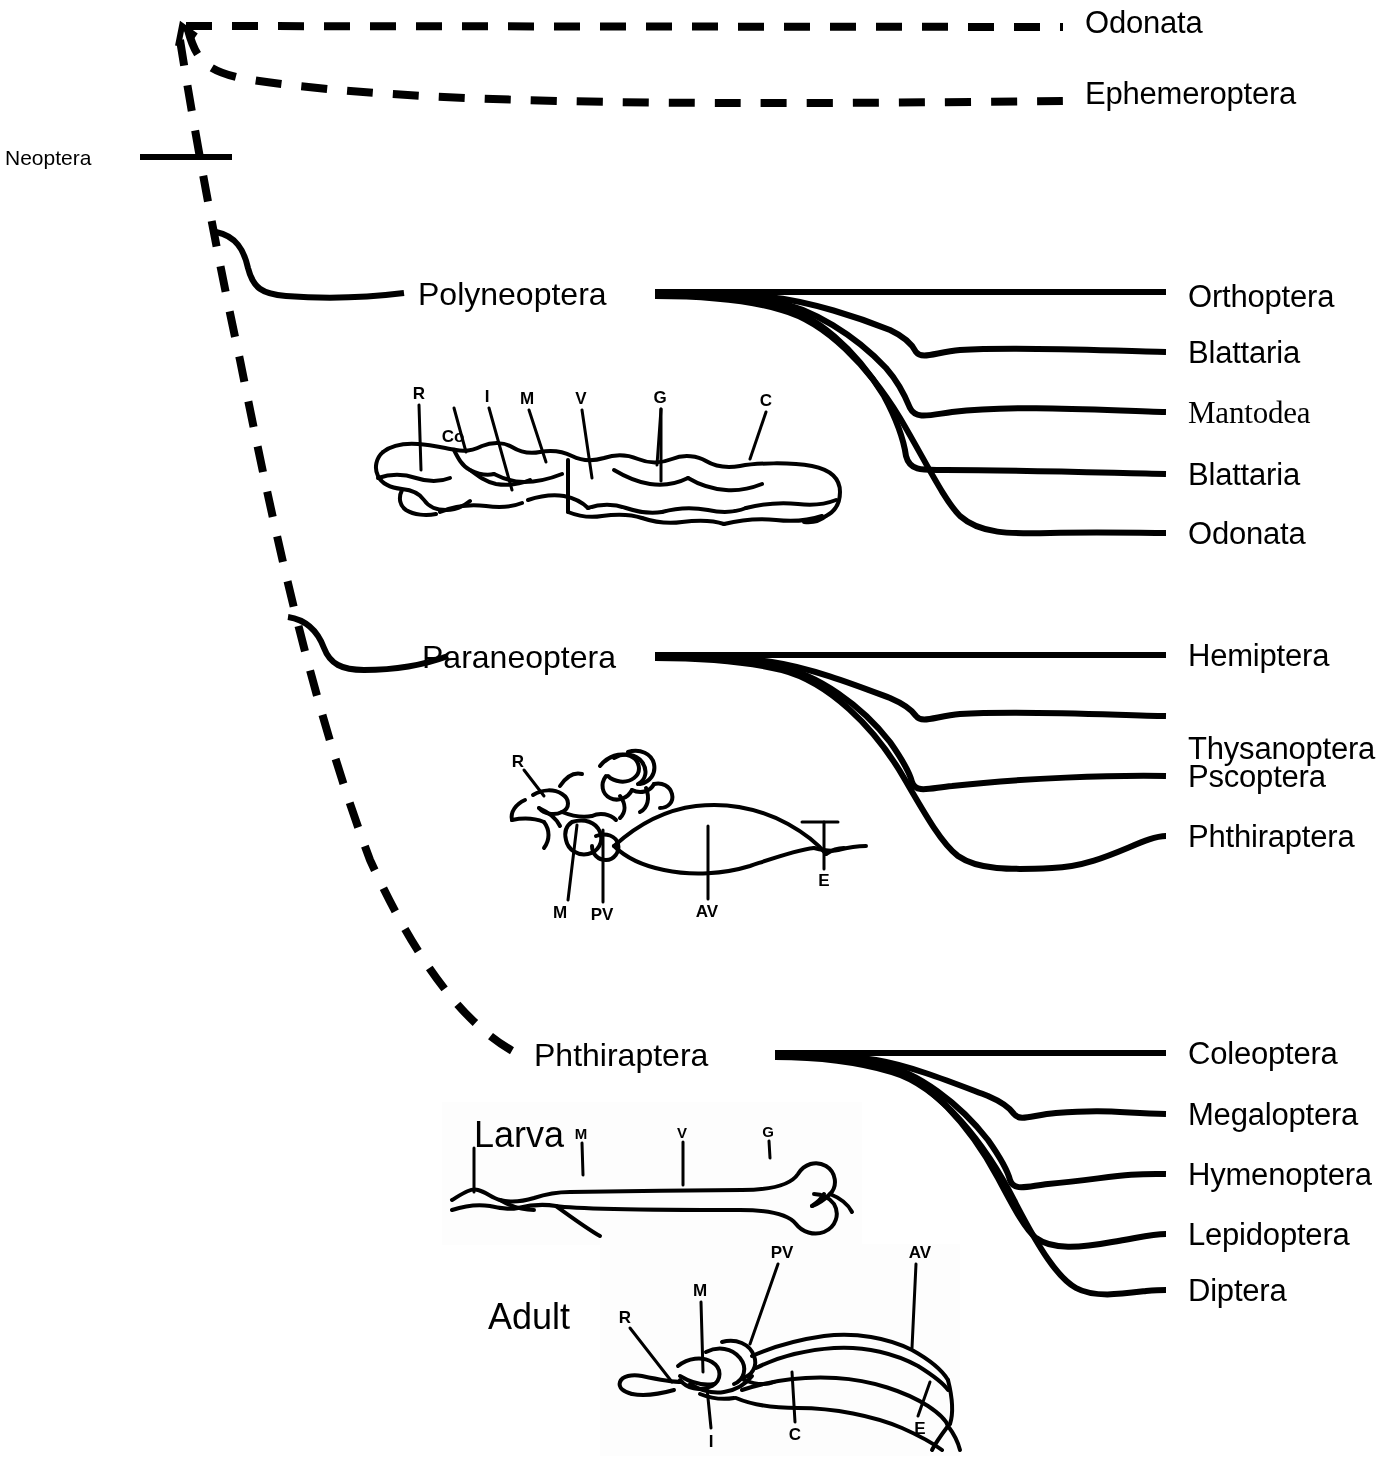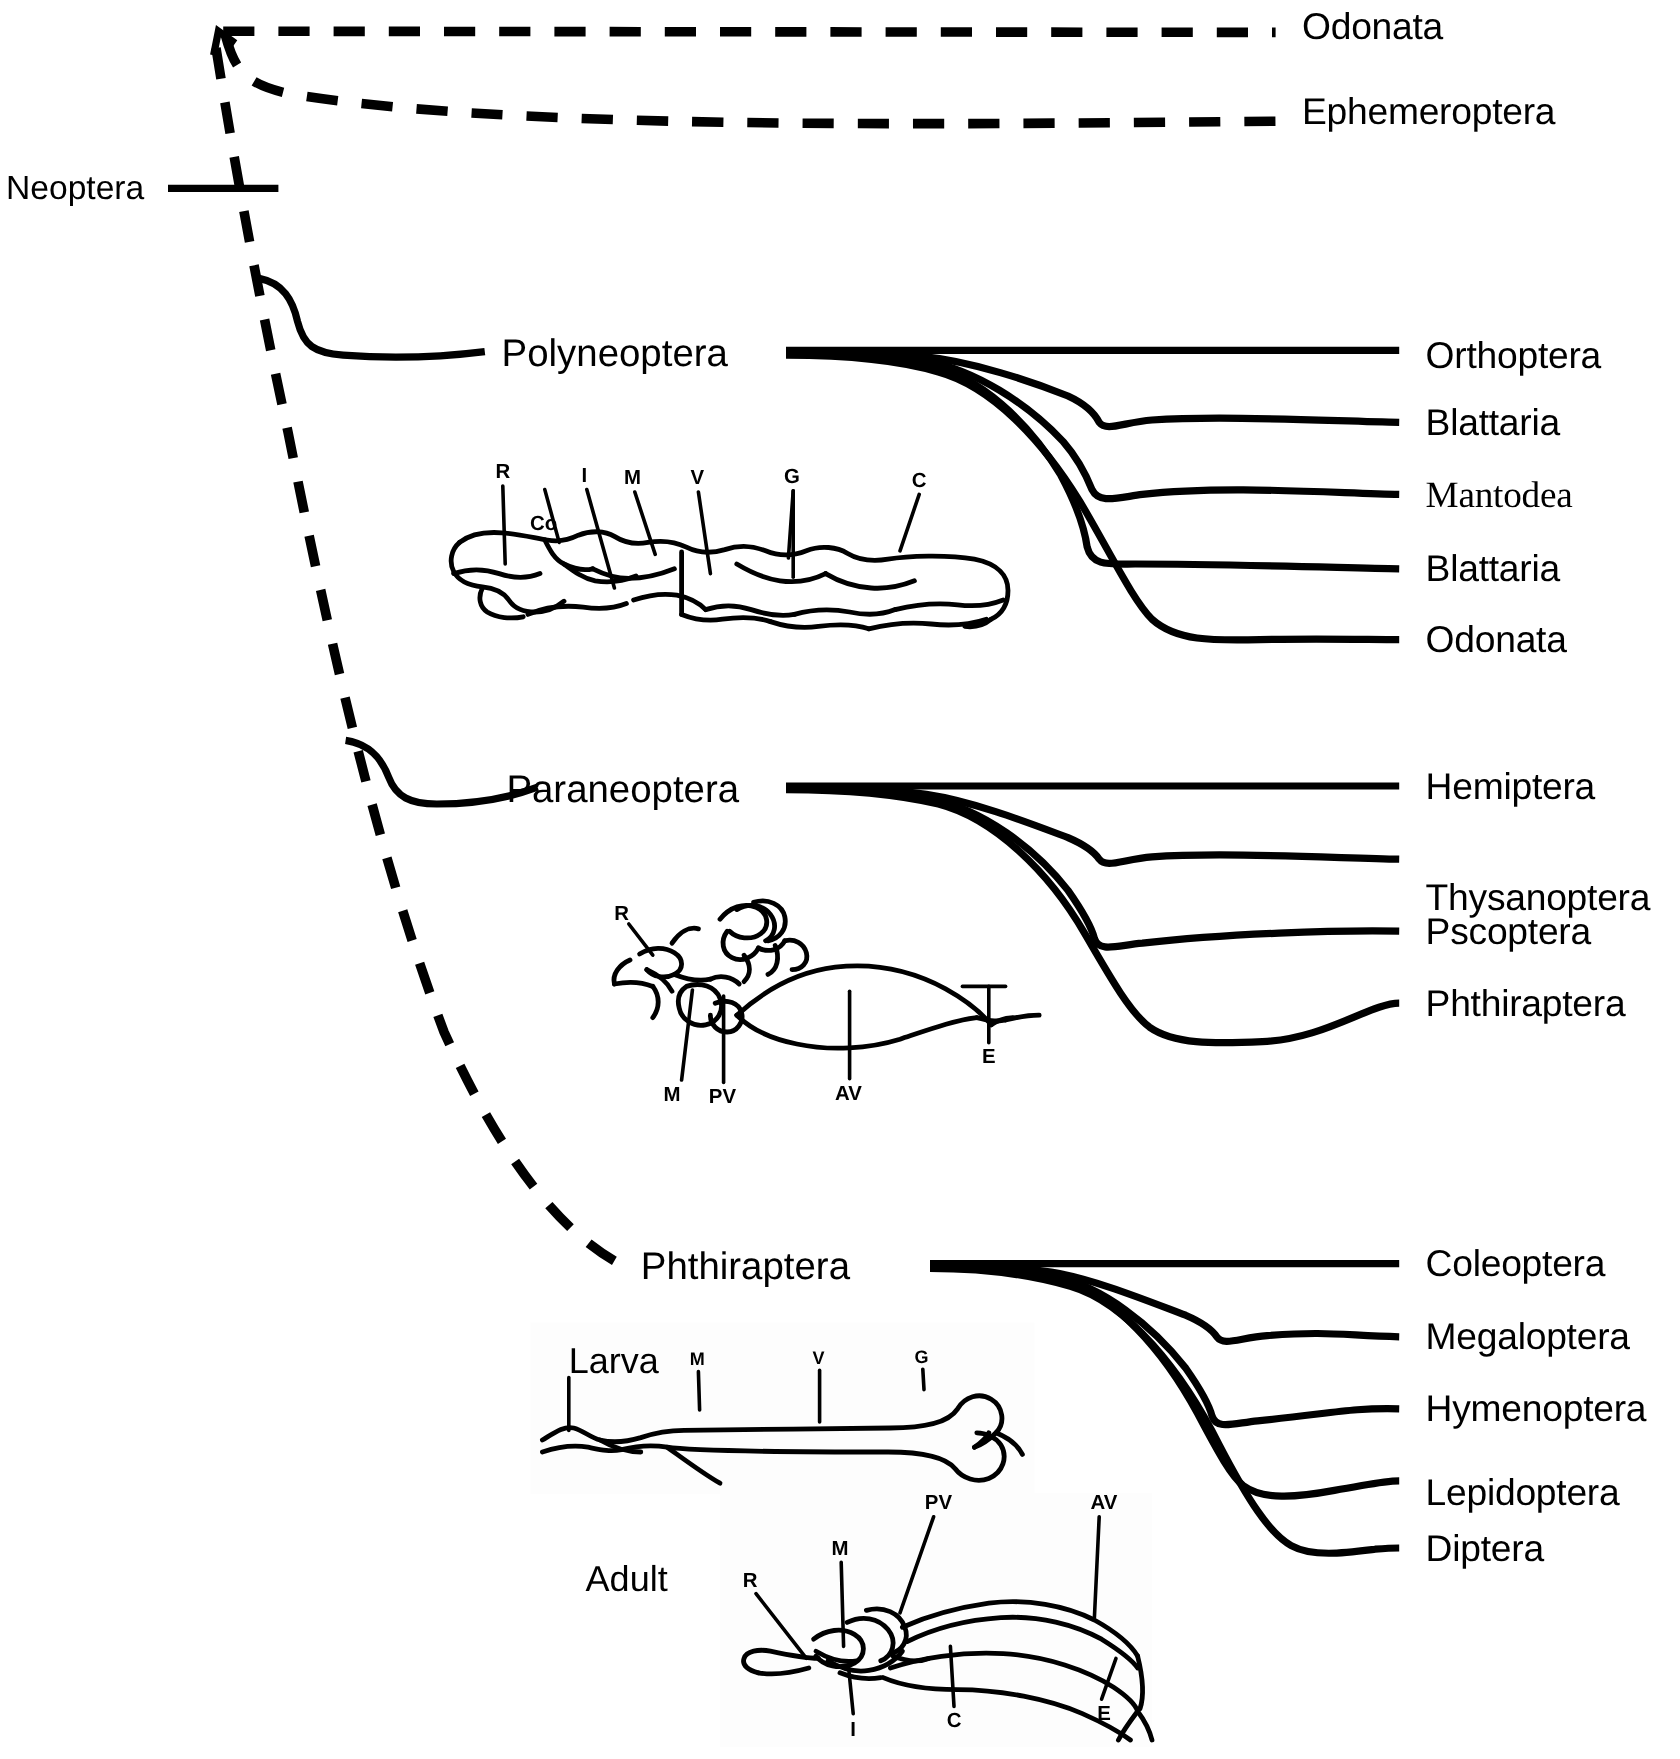--- a/index.html
+++ b/index.html
@@ -39,30 +39,30 @@
     font-family: "Liberation Sans", sans-serif;
     font-size: 32px;
     color: #000000;
     white-space: nowrap;
     line-height: 1;
     transform: translateY(-50%);
   }
   .root-label {
     position: absolute;
     font-family: "Liberation Sans", sans-serif;
-    font-size: 28px;
+    font-size: 21px;
     color: #000000;
     white-space: nowrap;
     line-height: 1;
     transform: translateY(-50%);
   }
   .stage-label {
     position: absolute;
     font-family: "Liberation Sans", sans-serif;
-    font-size: 30px;
+    font-size: 36px;
     color: #000000;
     white-space: nowrap;
     line-height: 1;
     transform: translateY(-50%);
   }
   .gut-label {
     position: absolute;
     font-family: "Liberation Sans", sans-serif;
     font-weight: bold;
     font-size: 17px;
@@ -354,21 +354,21 @@
   <div class="tip-label" style="left:1188px; top:533px;">Odonata</div>
 
   <div class="tip-label" style="left:1188px; top:655px;">Hemiptera</div>
   <div class="tip-label" style="left:1188px; top:716px;margin-top:32px;">Thysanoptera</div>
   <div class="tip-label" style="left:1188px; top:776px;">Pscoptera</div>
   <div class="tip-label" style="left:1188px; top:836px;">Phthiraptera</div>
 
   <div class="tip-label" style="left:1188px; top:1053px;">Coleoptera</div>
   <div class="tip-label" style="left:1188px; top:1114px;">Megaloptera</div>
   <div class="tip-label" style="left:1188px; top:1174px;">Hymenoptera</div>
-  <div class="tip-label" style="left:1188px; top:1234px;margin-top:10px;">Lepidoptera</div>
+  <div class="tip-label" style="left:1188px; top:1234px;">Lepidoptera</div>
   <div class="tip-label" style="left:1188px; top:1290px;">Diptera</div>
 
   <div class="stage-label" style="left:474px; top:1135px;">Larva</div>
   <div class="stage-label" style="left:488px; top:1317px;">Adult</div>
 
   <div class="gut-label" style="left:419px; top:393px;">R</div>
   <div class="gut-label" style="left:453px; top:396px;margin-top:40px;">Co</div>
   <div class="gut-label" style="left:487px; top:396px;">I</div>
   <div class="gut-label" style="left:527px; top:398px;">M</div>
   <div class="gut-label" style="left:581px; top:398px;">V</div>

